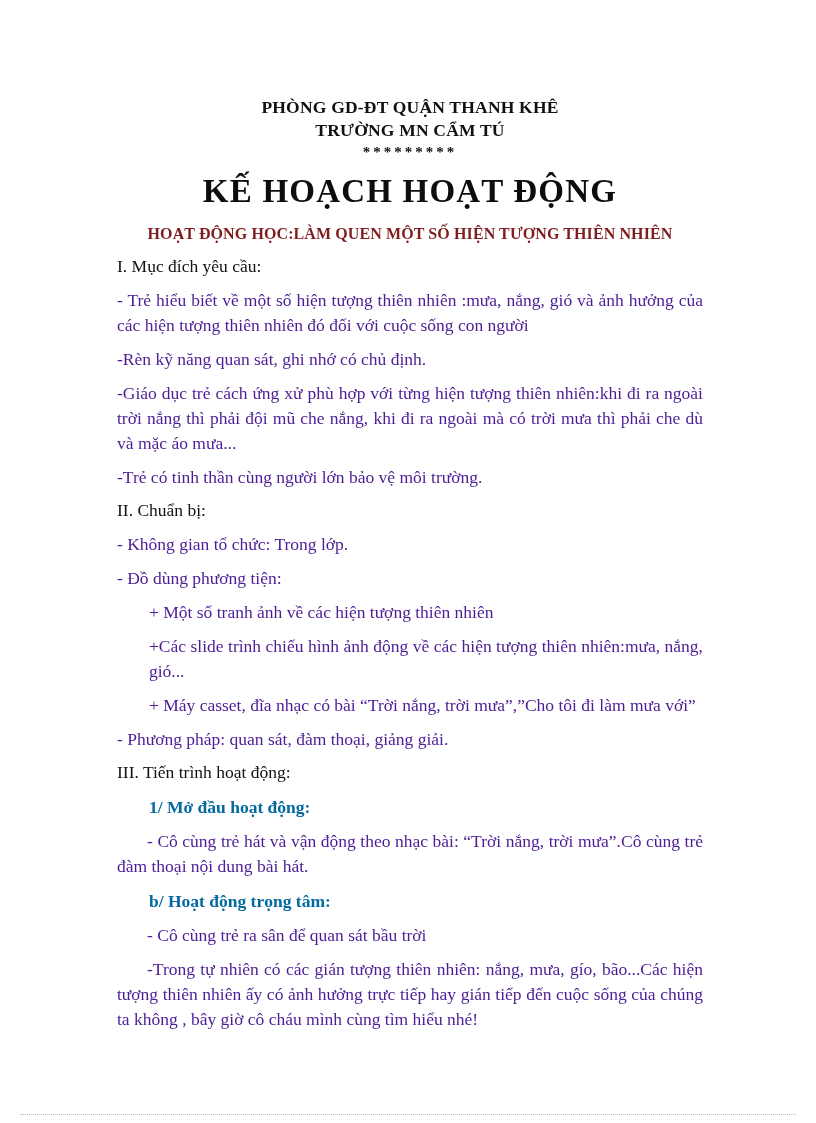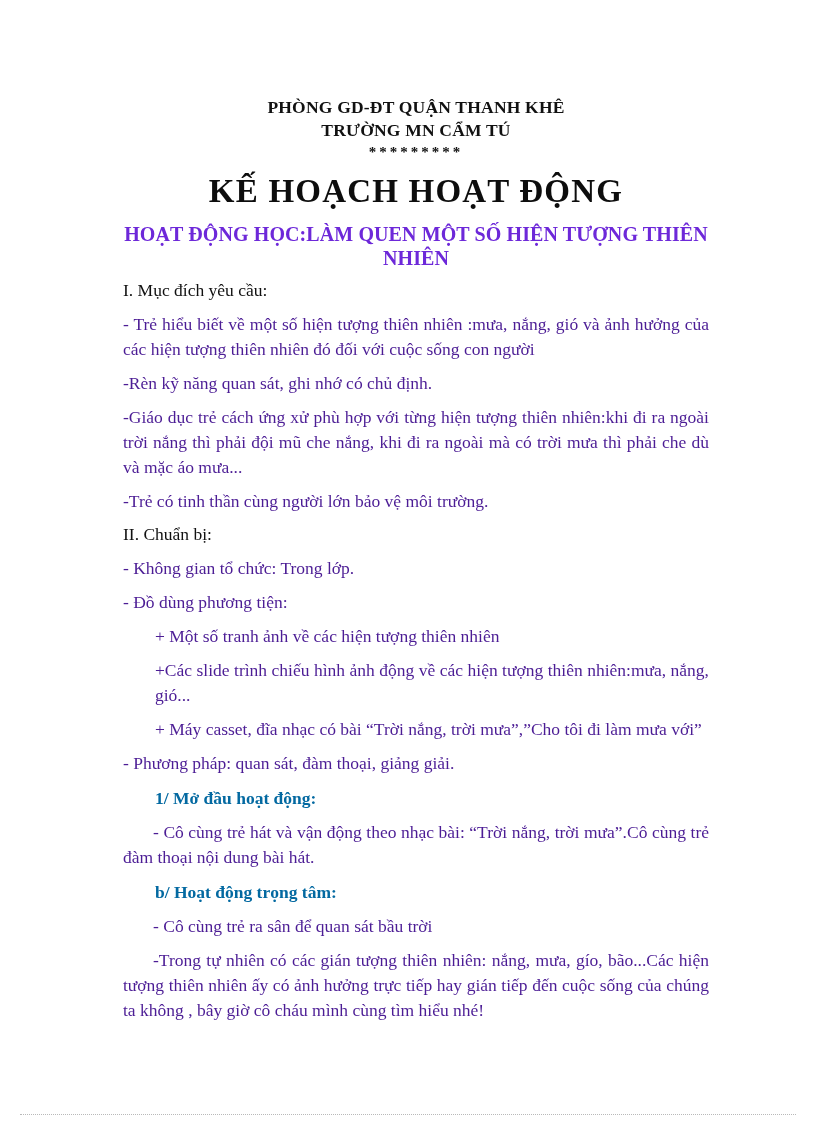--- a/index.html
+++ b/index.html
@@ -22,21 +22,21 @@
     position: absolute;
     left: 0; top: 0;
     width: 816px;
     height: 1123px;
     background: #ffffff;
   }
 
   
   .doc-body {
     position: absolute;
-    left: 123px;
+    left: 117px;
     top: 96px;
     width: 586px;
   }
 
   
   .org-line {
     text-align: center;
     font-weight: bold;
     font-size: 17.5px;
     line-height: 23px;
@@ -56,25 +56,25 @@
     font-weight: bold;
     font-size: 33px;
     line-height: 42px;
     letter-spacing: 1.2px;
     margin-top: 8px;
     color: #0d0d0d;
   }
   .doc-subtitle {
     text-align: center;
     font-weight: bold;
-    font-size: 20px;
+    font-size: 16px;
     line-height: 24px;
     margin-top: 10px;
     letter-spacing: 0.1px;
-    color: #6d28d9;
+    color: #7f1d1d;
   }
 
   
   .sec-head {
     font-weight: normal;
     font-size: 17.5px;
     line-height: 25px;
     margin-top: 8px;
     color: #111;
   }
@@ -129,20 +129,21 @@
     <p class="para nojust">-Trẻ có tinh thần cùng người lớn bảo vệ môi trường.</p>
 
     <div class="sec-head">II. Chuẩn bị:</div>
     <p class="para nojust">- Không gian tổ chức: Trong lớp.</p>
     <p class="para nojust">- Đồ dùng phương tiện:</p>
     <p class="para indent nojust">+ Một số tranh ảnh về các hiện tượng thiên nhiên</p>
     <p class="para indent">+Các slide trình chiếu hình ảnh động về các hiện tượng thiên nhiên:mưa, nắng, gió...</p>
     <p class="para indent">+ Máy casset, đĩa nhạc có bài “Trời nắng, trời mưa”,”Cho tôi đi làm mưa với”</p>
     <p class="para nojust">- Phương pháp: quan sát, đàm thoại, giảng giải.</p>
 
+    <div class="sec-head">III. Tiến trình hoạt động:</div>
     <div class="sub-head">1/ Mở đầu hoạt động:</div>
     <p class="para firstline">- Cô cùng trẻ hát và vận động theo nhạc bài: “Trời nắng, trời mưa”.Cô cùng trẻ đàm thoại nội dung bài hát.</p>
     <div class="sub-head">b/ Hoạt động trọng tâm:</div>
     <p class="para nojust firstline">- Cô cùng trẻ ra sân để quan sát bầu trời</p>
     <p class="para firstline">-Trong tự nhiên có các gián tượng thiên nhiên: nắng, mưa, gío, bão...Các hiện tượng thiên nhiên ấy có ảnh hưởng trực tiếp hay gián tiếp đến cuộc sống của chúng ta không , bây giờ cô cháu mình cùng tìm hiểu nhé!</p>
 
   </div>
 
   <div class="foot-rule"></div>
 

